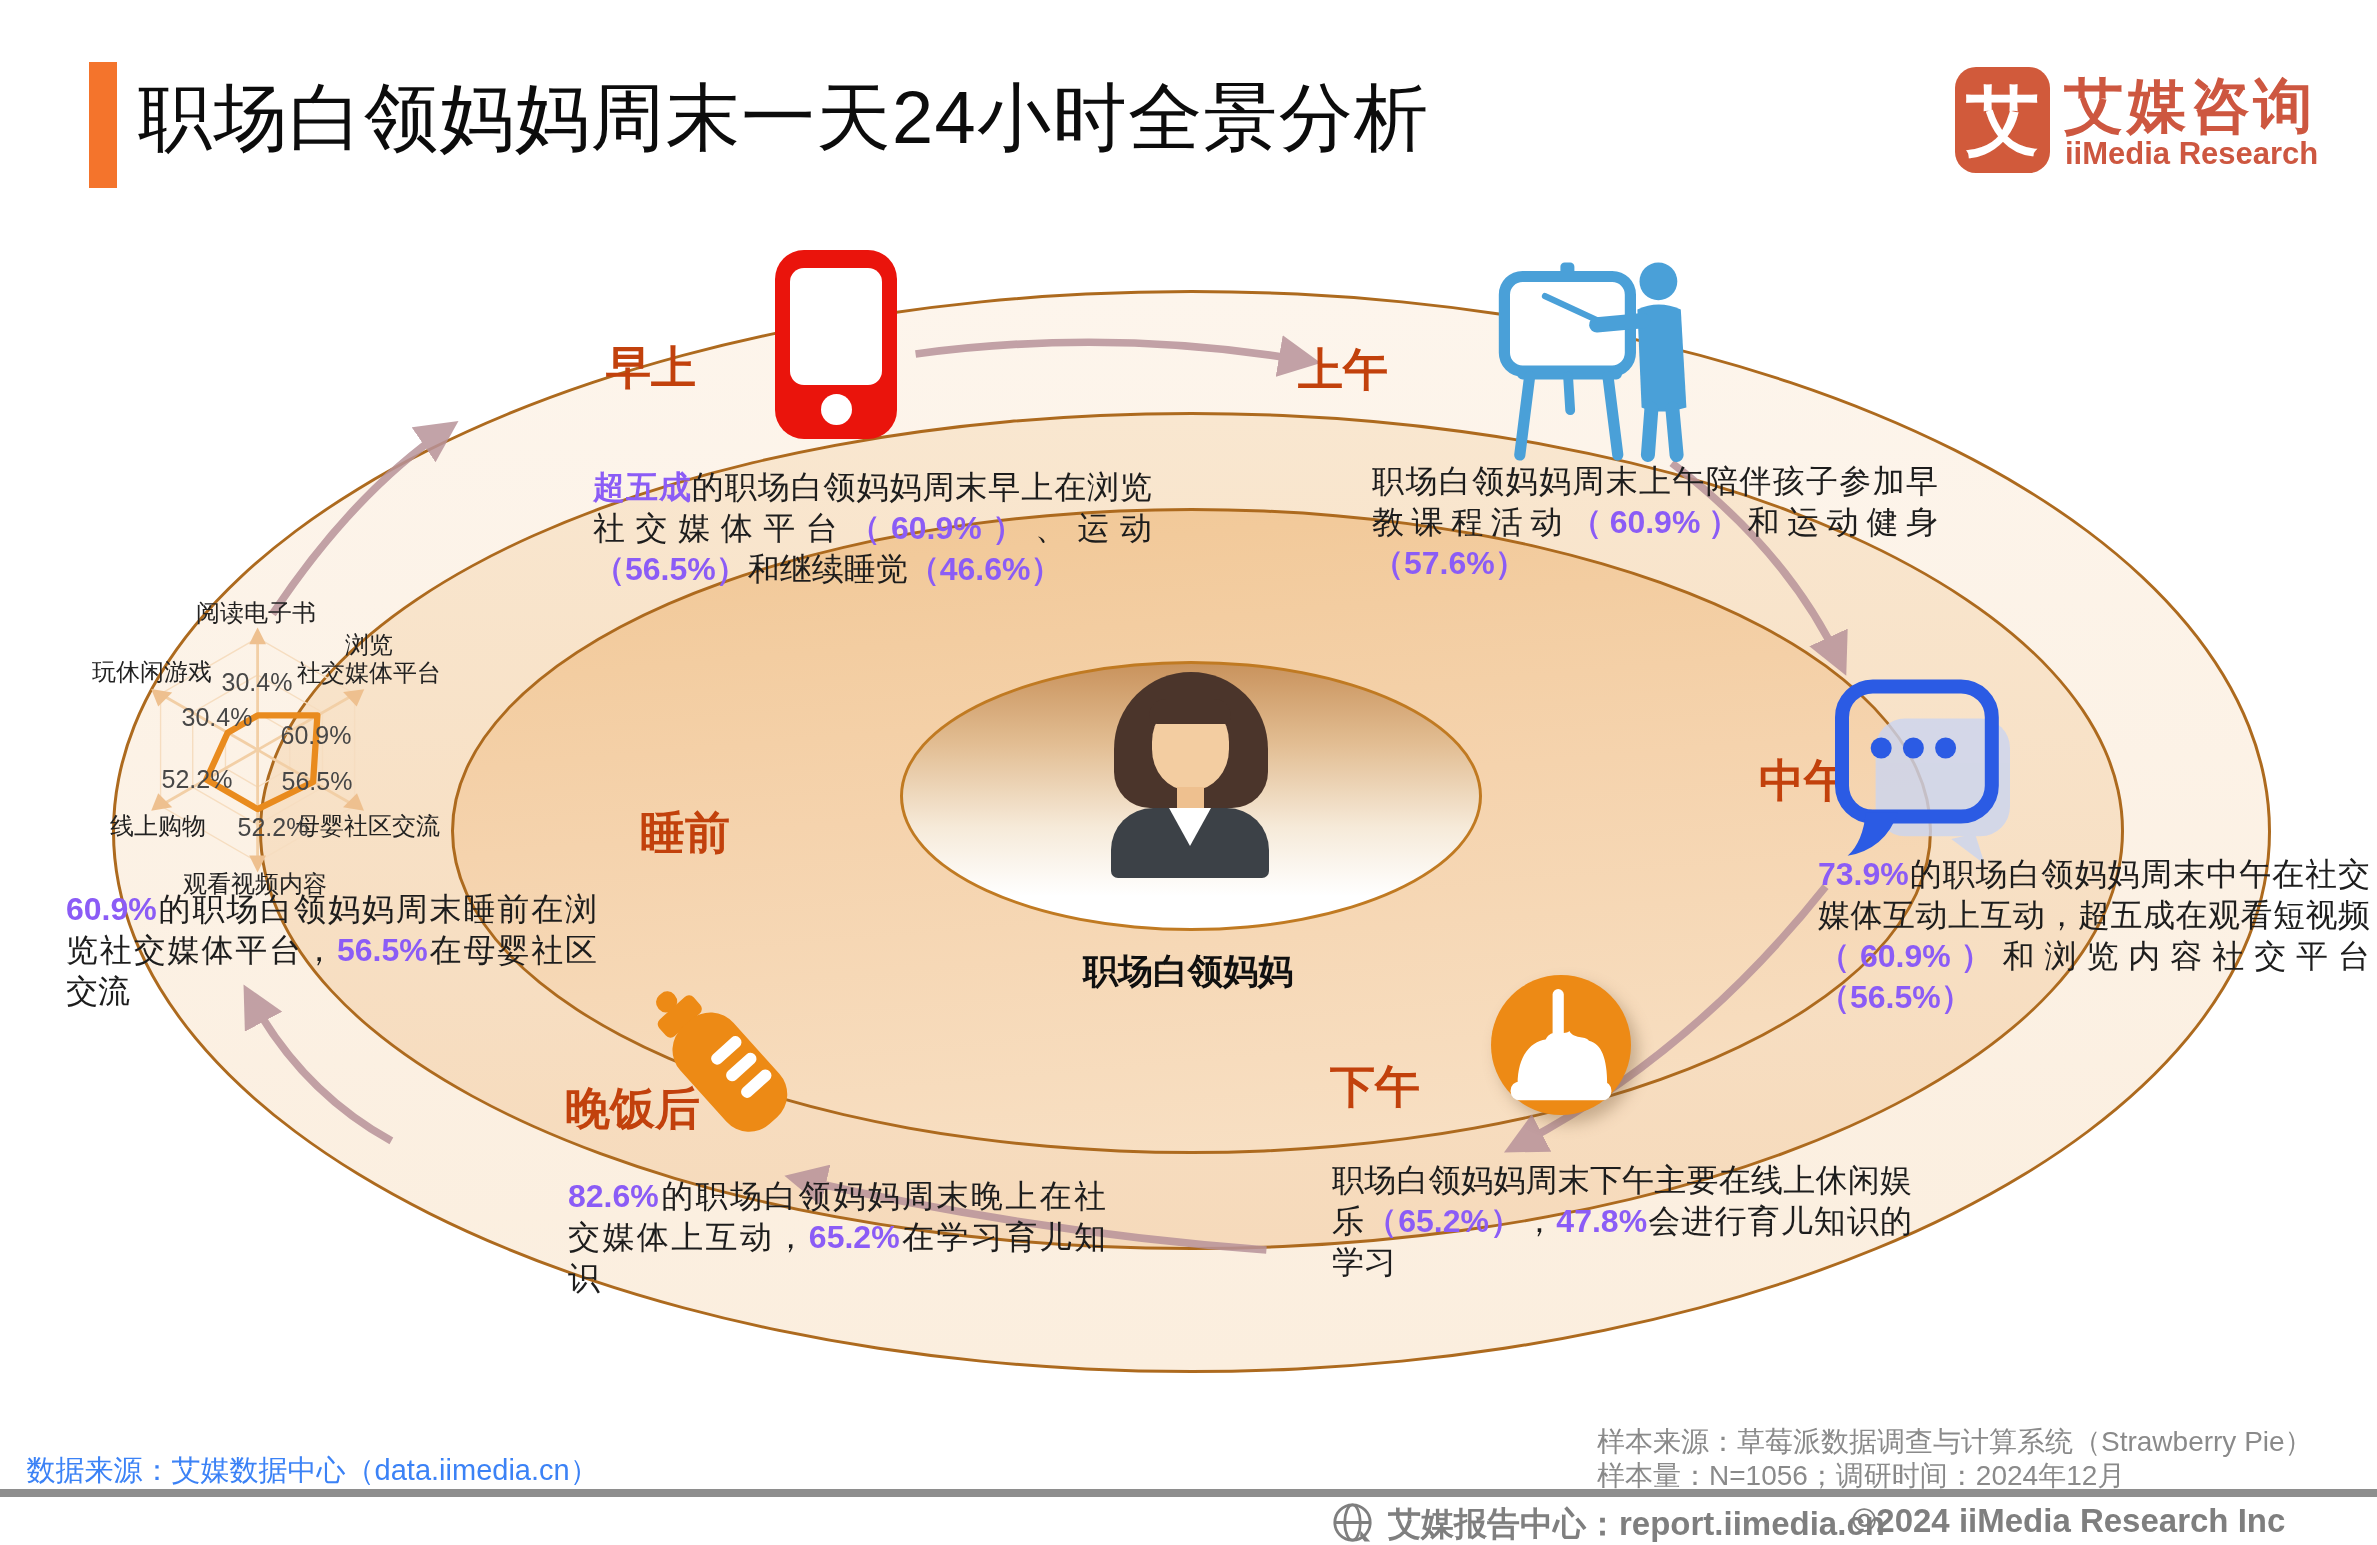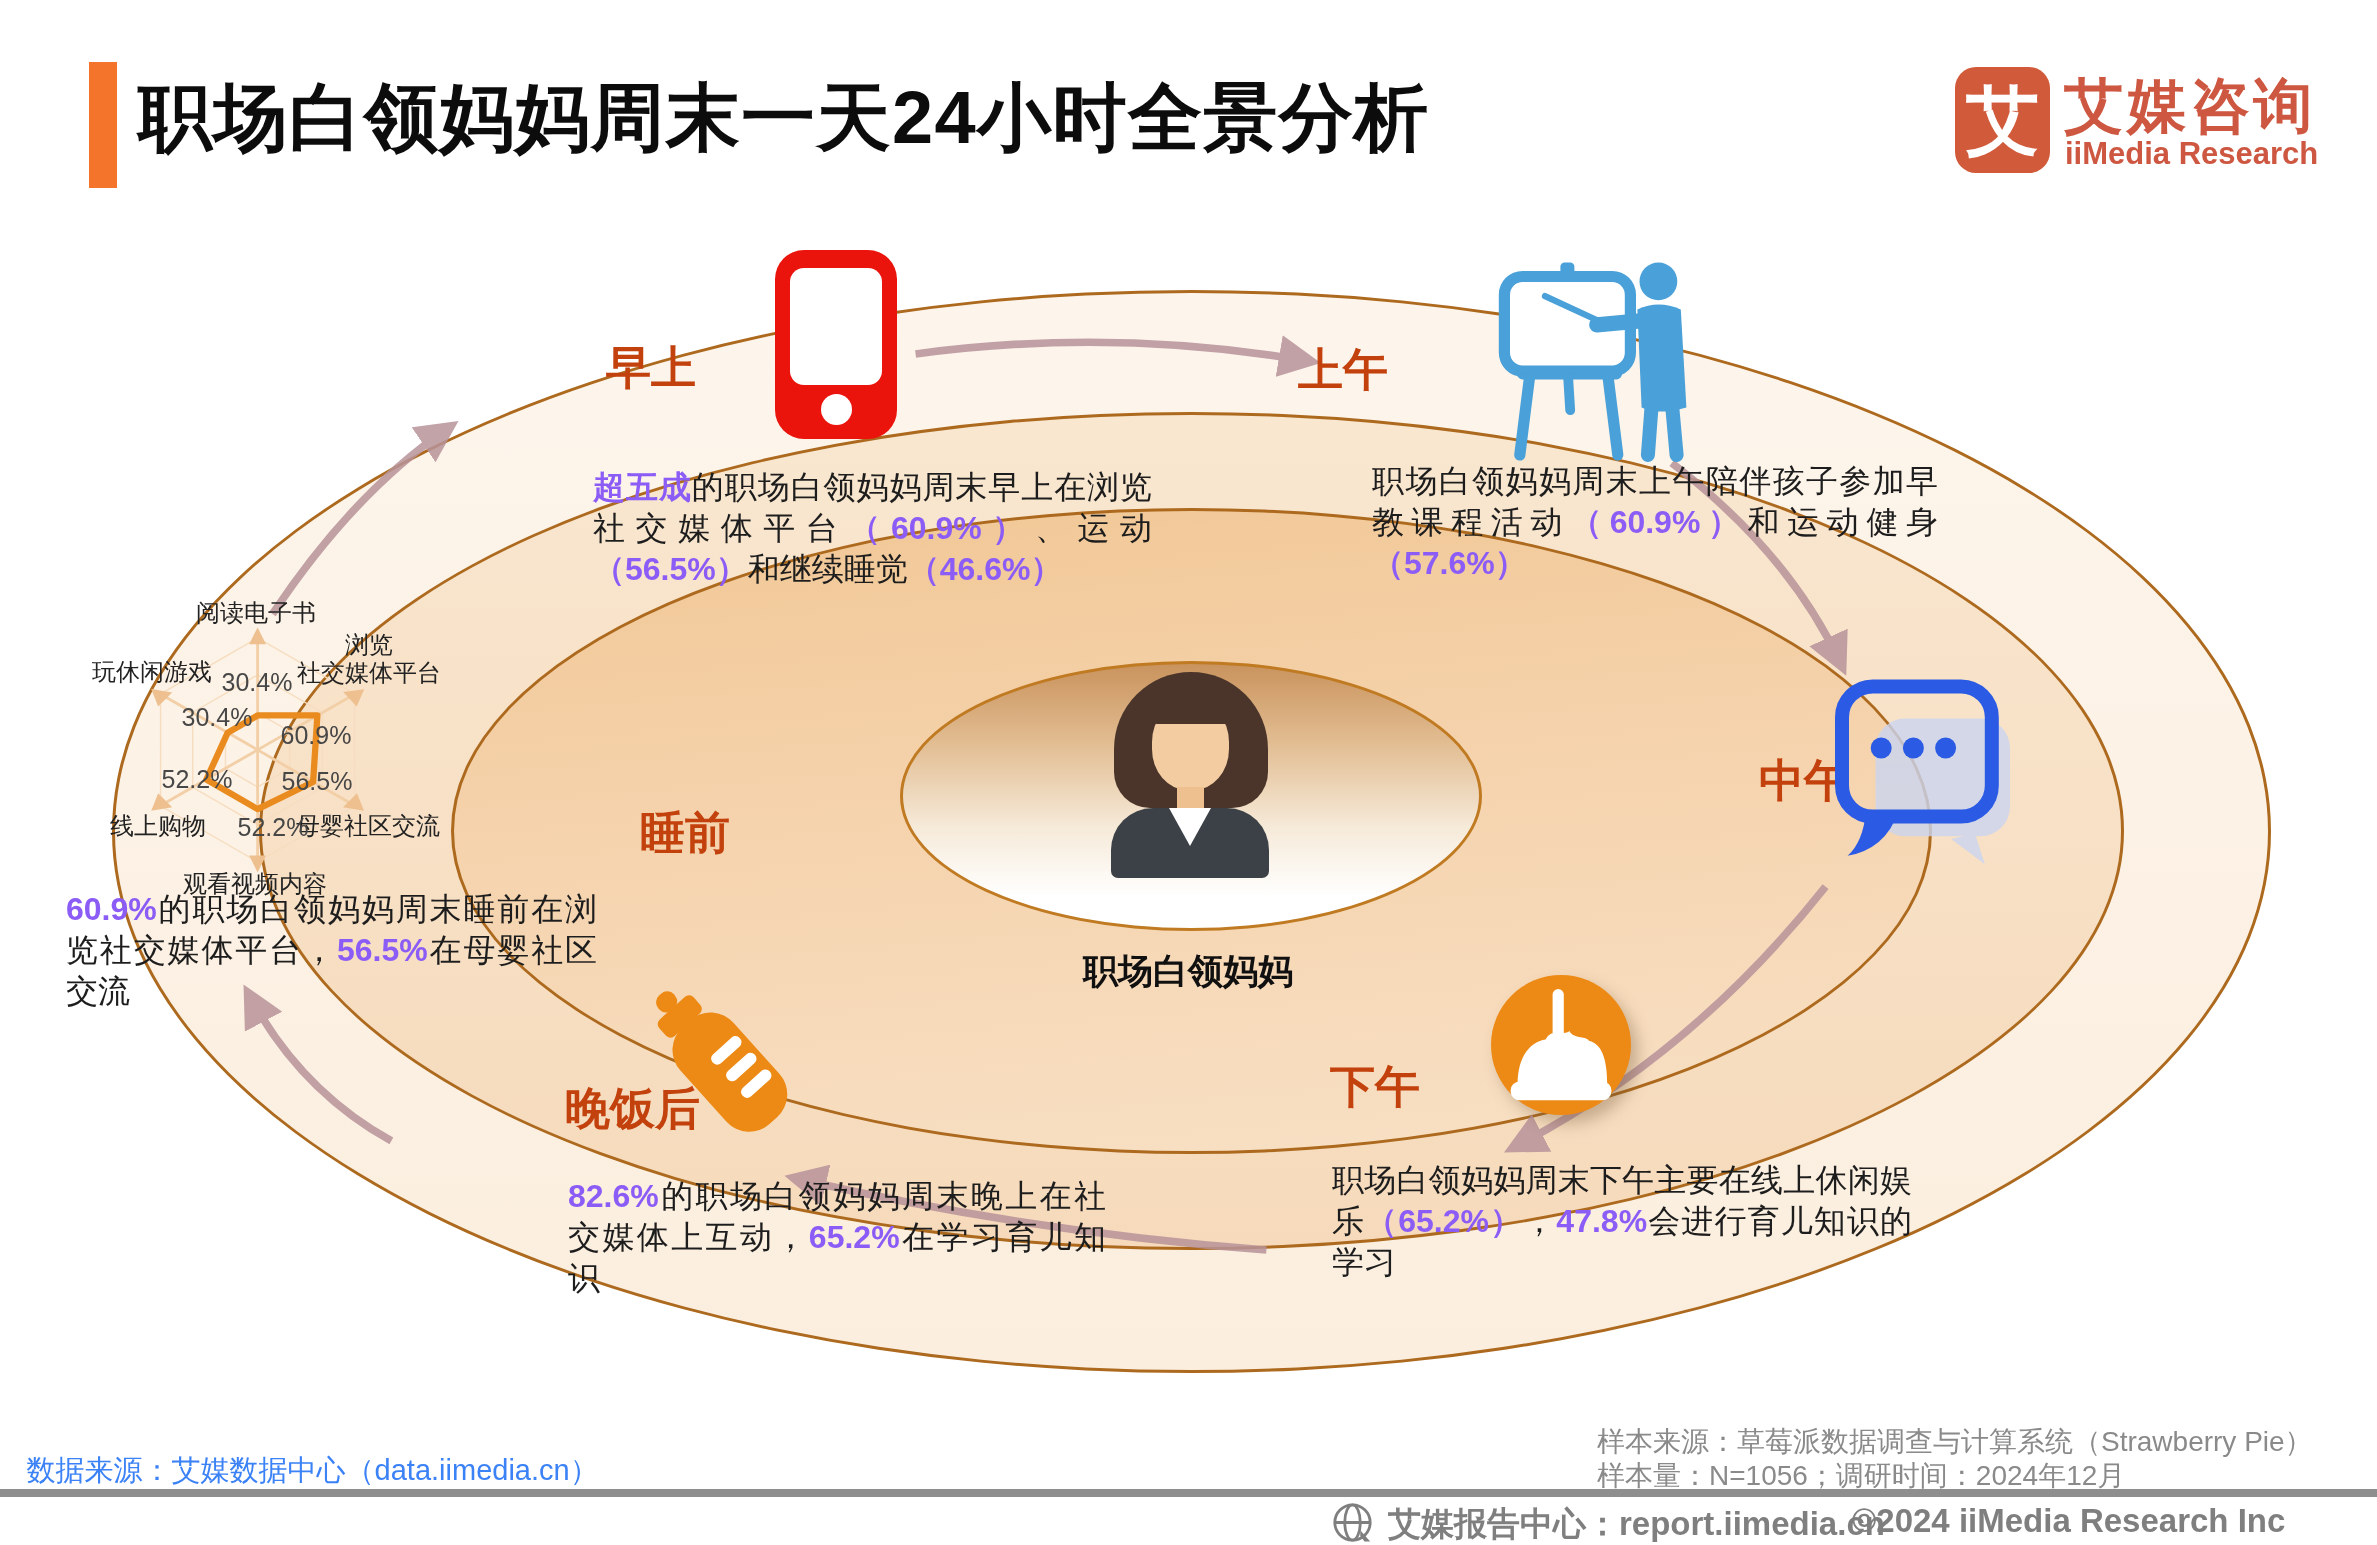--- a/index.html
+++ b/index.html
@@ -1,21 +1,21 @@
 <!DOCTYPE html>
 <html lang="zh" style="font-size:11.2px"><head>
 <meta charset="utf-8">
 <style>
   html,body{margin:0;padding:0;background:#ffffff;}
   #stage{position:relative;width:2377px;height:1546px;background:#ffffff;overflow:hidden;
          font-family:"Liberation Sans","DejaVu Sans",sans-serif;}
   .abs{position:absolute;}
   
   #title-bar{left:89px;top:62px;width:28px;height:126px;background:#f4742c;}
-  #page-title{left:138px;top:69px;font-size:74px;font-weight:bold;color:#0c0c0c;letter-spacing:1.4px;white-space:nowrap;}
+  #page-title{left:138px;top:69px;font-size:74px;font-weight:normal;color:#0c0c0c;letter-spacing:1.4px;white-space:nowrap;}
   #logo-box{left:1955px;top:67px;width:95px;height:106px;background:#d15a3b;border-radius:21px;
             color:#ffffff;font-size:73px;font-weight:bold;text-align:center;line-height:105px;}
   #logo-cn{left:2064px;top:67px;font-size:59px;font-weight:bold;color:#cd5740;letter-spacing:4.2px;white-space:nowrap;}
   #logo-en{left:2065px;top:136px;font-size:31px;font-weight:bold;color:#cd5740;white-space:nowrap;}
   
   .ring{border:3.5px solid #ad6a1e;border-radius:50%;}
   #ring1{left:112px;top:290px;width:2153px;height:1077px;background:linear-gradient(180deg,#fdf5ec 0%,#fbeede 100%);}
   #ring2{left:259px;top:412px;width:1859px;height:832px;background:linear-gradient(180deg,#f9e7d0 0%,#f6dabb 100%);}
   #ring3{left:451px;top:508px;width:1475px;height:640px;background:linear-gradient(175deg,#f1c795 0%,#f5d3ad 45%,#f8e1c6 100%);}
   #ring4{left:900px;top:661px;width:576px;height:264px;border-color:#c07a22;
@@ -204,20 +204,23 @@
   <div class="abs" id="center-label">职场白领妈妈</div>
 
   <div class="abs para" style="left:593px;top:467px;width:559px">
     <span class="hl">超五成</span><span>的职场白领妈妈周末早上在浏览社交媒体平台</span><span class="hl">（60.9%）</span><span>、运动</span><span class="hl">（56.5%）</span><span>和继续睡觉</span><span class="hl">（46.6%）</span>
   </div>
 
   <div class="abs para" style="left:1372px;top:461px;width:566px">
     <span>职场白领妈妈周末上午陪伴孩子参加早教课程活动</span><span class="hl">（60.9%）</span><span>和运动健身</span><span class="hl">（57.6%）</span>
   </div>
 
+  <div class="abs para" style="left:1818px;top:854px;width:552px">
+    <span class="hl">73.9%</span><span>的职场白领妈妈周末中午在社交媒体互动上互动，超五成在观看短视频</span><span class="hl">（60.9%）</span><span>和浏览内容社交平台</span><span class="hl">（56.5%）</span>
+  </div>
 
   <div class="abs para" style="left:1332px;top:1160px;width:580px">
     <span>职场白领妈妈周末下午主要在线上休闲娱乐</span><span class="hl">（65.2%）</span><span>，</span><span class="hl">47.8%</span><span>会进行育儿知识的学习</span>
   </div>
 
   <div class="abs para" style="left:568px;top:1176px;width:538px">
     <span class="hl">82.6%</span><span>的职场白领妈妈周末晚上在社交媒体上互动，</span><span class="hl">65.2%</span><span>在学习育儿知识</span>
   </div>
 
   <div class="abs para" style="left:66px;top:889px;width:531px">

